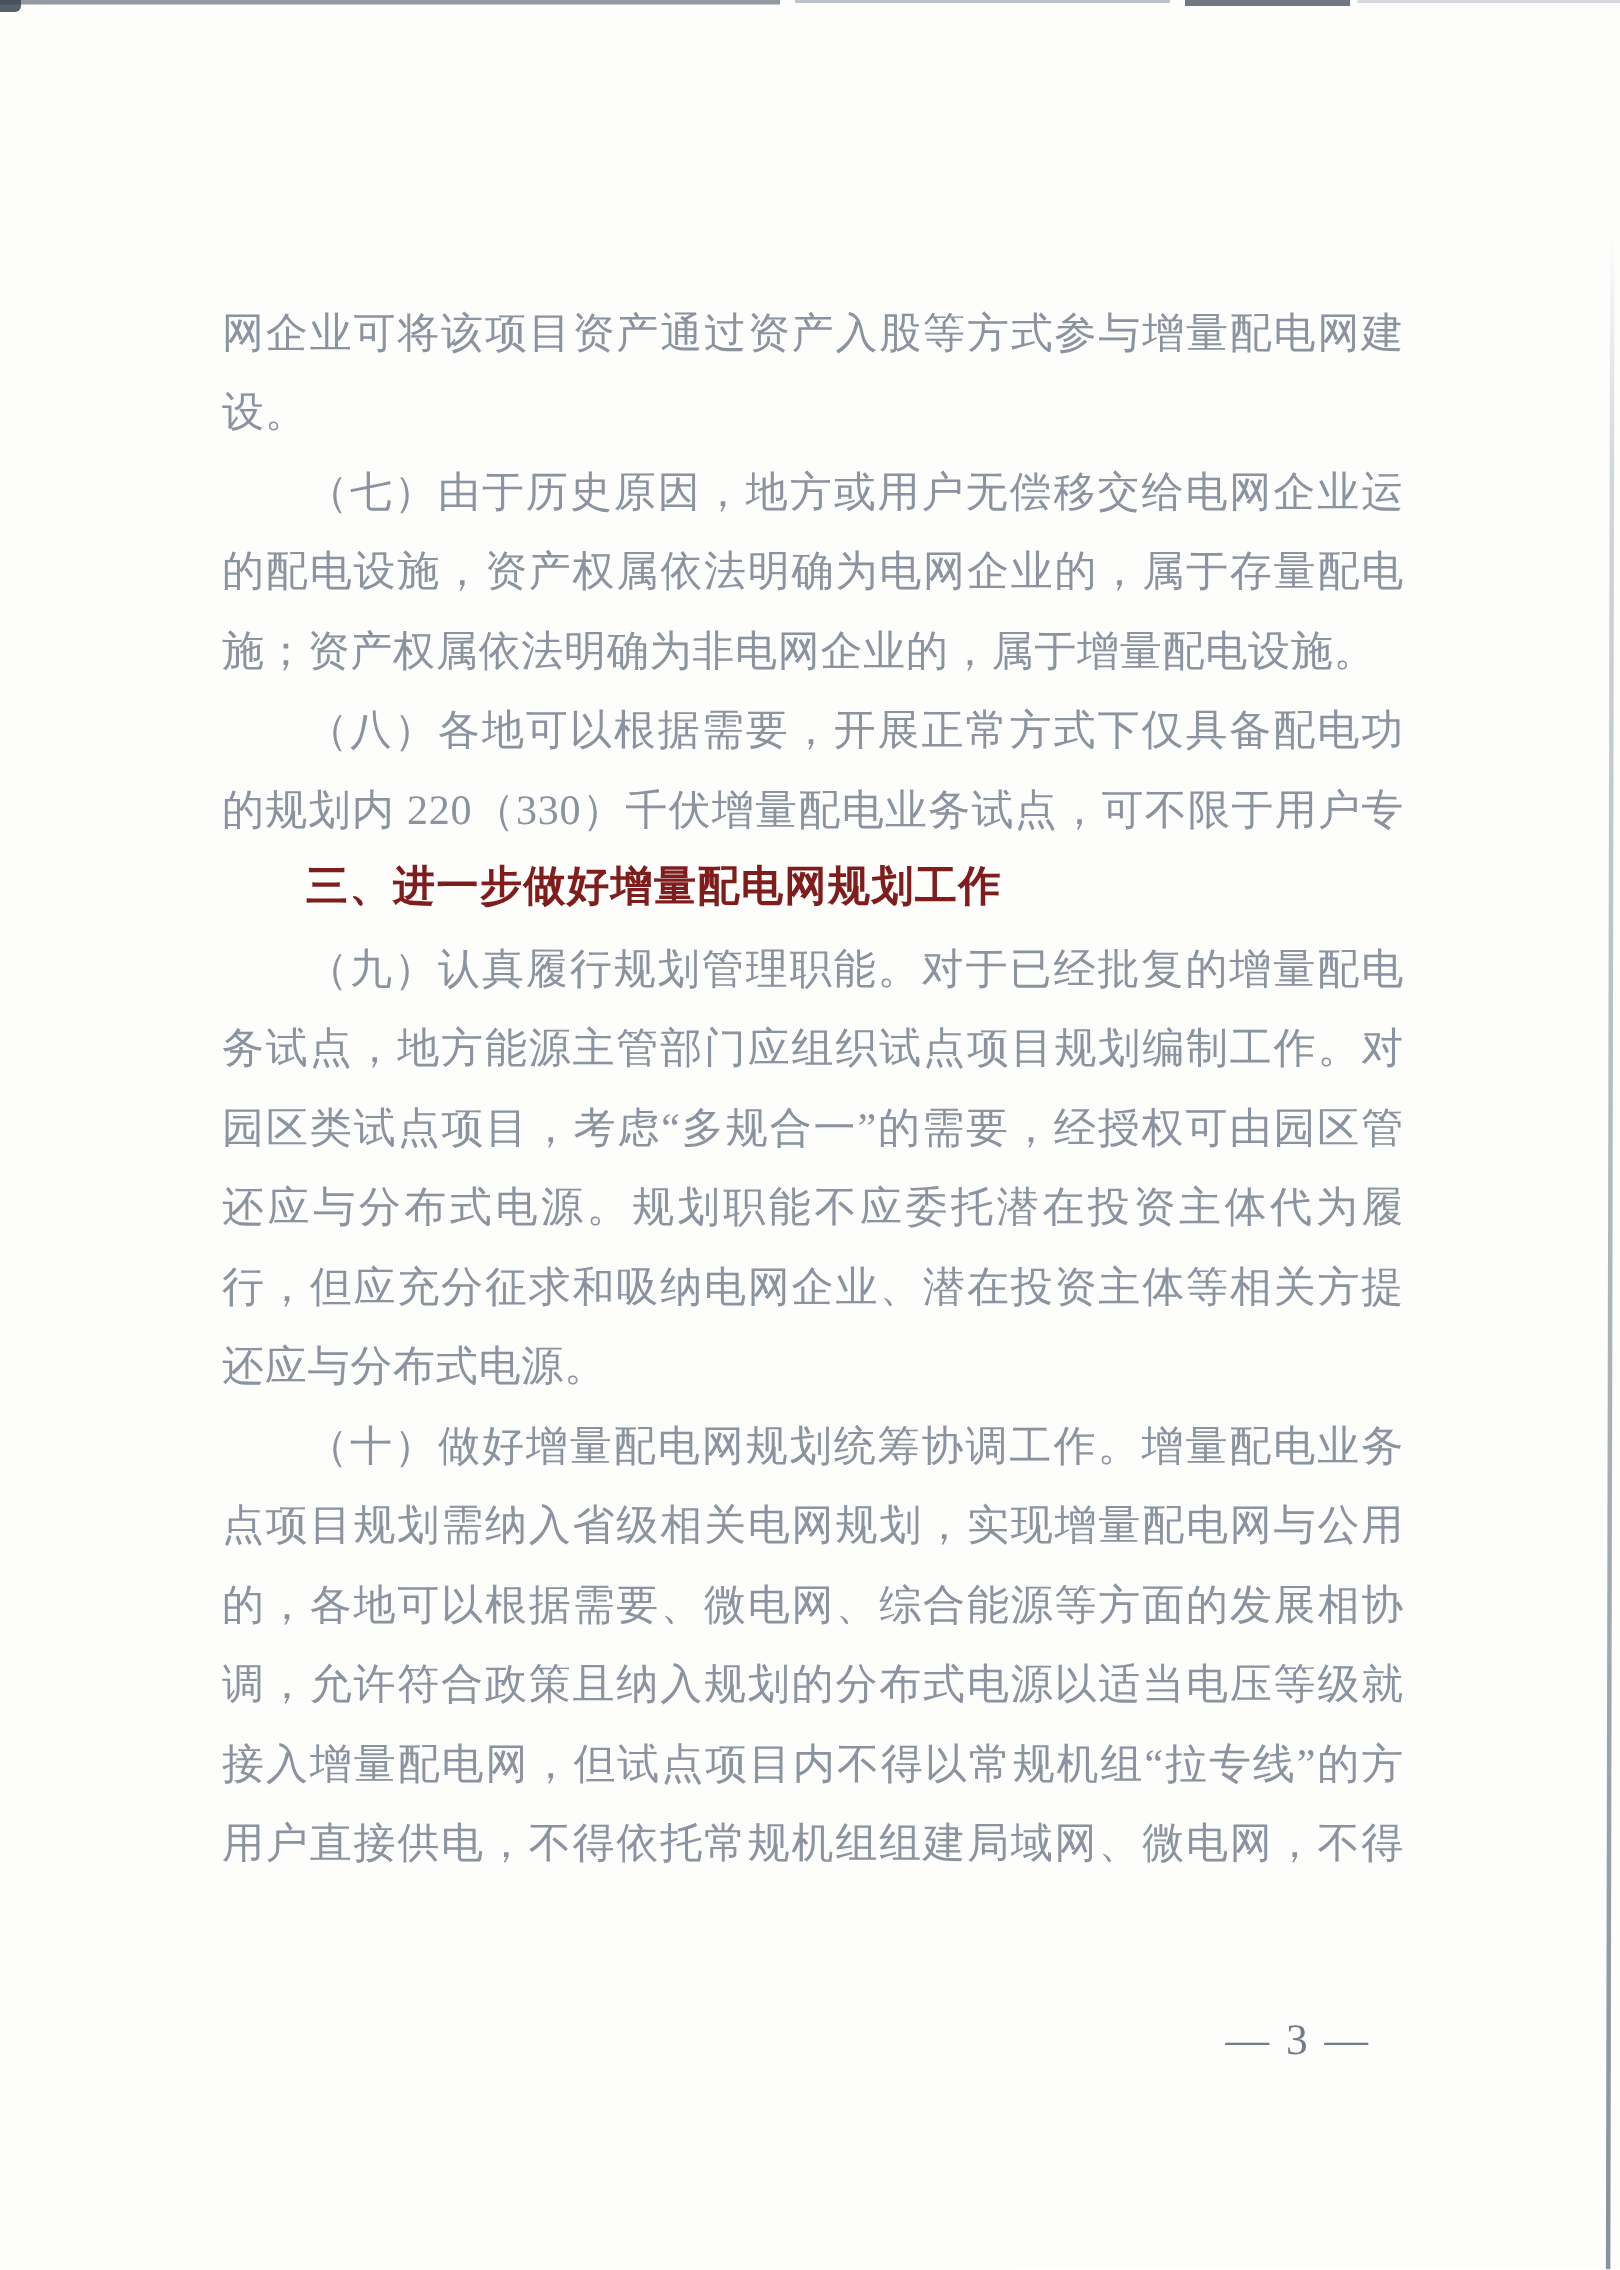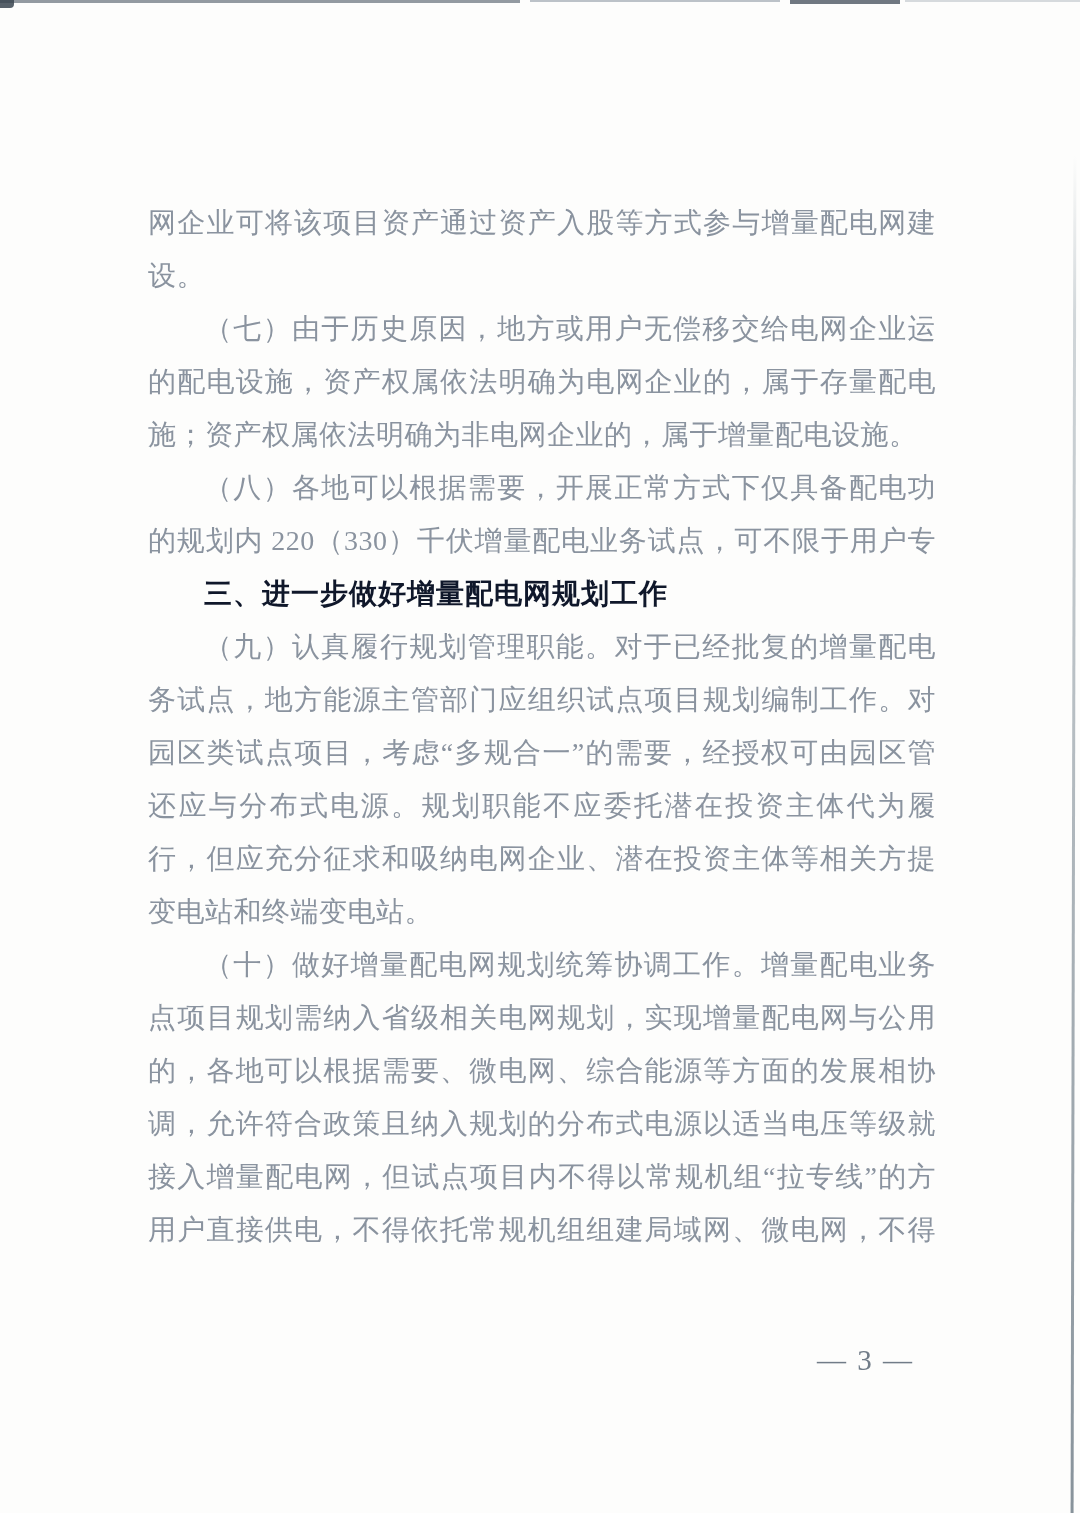--- a/index.html
+++ b/index.html
@@ -53,23 +53,23 @@
   .line.fill {
     white-space: normal;
     text-align: justify;
     text-align-last: justify;
     overflow: hidden;
     height: 53px;
   }
   .line.indent { padding-left: 56px; }
   .line.fill.indent { text-indent: 0; }
   .line.heading {
-    font-family: Liberation Sans, sans-serif;
+    font-family: Liberation Mono, monospace;
     font-weight: bold;
-    color: #0f172a;
+    color: #7f1d1d;
     letter-spacing: 1px;
   }
 
   .page-number {
     position: absolute;
     top: 1344px;
     right: 166px;
     font-size: 29px;
     color: #717c88;
     letter-spacing: 2px;
@@ -95,21 +95,21 @@
     <div class="line fill">的配电设施，资产权属依法明确为电网企业的，属于存量配电设</div>
     <div class="line short">施；资产权属依法明确为非电网企业的，属于增量配电设施。</div>
     <div class="line fill indent">（八）各地可以根据需要，开展正常方式下仅具备配电功能</div>
     <div class="line fill">的规划内 220（330）千伏增量配电业务试点，可不限于用户专用</div>
     <div class="line heading indent">三、进一步做好增量配电网规划工作</div>
     <div class="line fill indent">（九）认真履行规划管理职能。对于已经批复的增量配电业</div>
     <div class="line fill">务试点，地方能源主管部门应组织试点项目规划编制工作。对于</div>
     <div class="line fill">园区类试点项目，考虑“多规合一”的需要，经授权可由园区管委会</div>
     <div class="line fill">还应与分布式电源。规划职能不应委托潜在投资主体代为履</div>
     <div class="line fill">行，但应充分征求和吸纳电网企业、潜在投资主体等相关方提出</div>
-    <div class="line short">变电站和终端变电站。</div>
+    <div class="line short">还应与分布式电源。</div>
     <div class="line fill indent">（十）做好增量配电网规划统筹协调工作。增量配电业务试</div>
     <div class="line fill">点项目规划需纳入省级相关电网规划，实现增量配电网与公用电</div>
     <div class="line fill">的，各地可以根据需要、微电网、综合能源等方面的发展相协</div>
     <div class="line fill">调，允许符合政策且纳入规划的分布式电源以适当电压等级就近</div>
     <div class="line fill">接入增量配电网，但试点项目内不得以常规机组“拉专线”的方式向</div>
     <div class="line fill">用户直接供电，不得依托常规机组组建局域网、微电网，不得依</div>
   </div>
 
   <div class="page-number">— 3 —</div>
 

